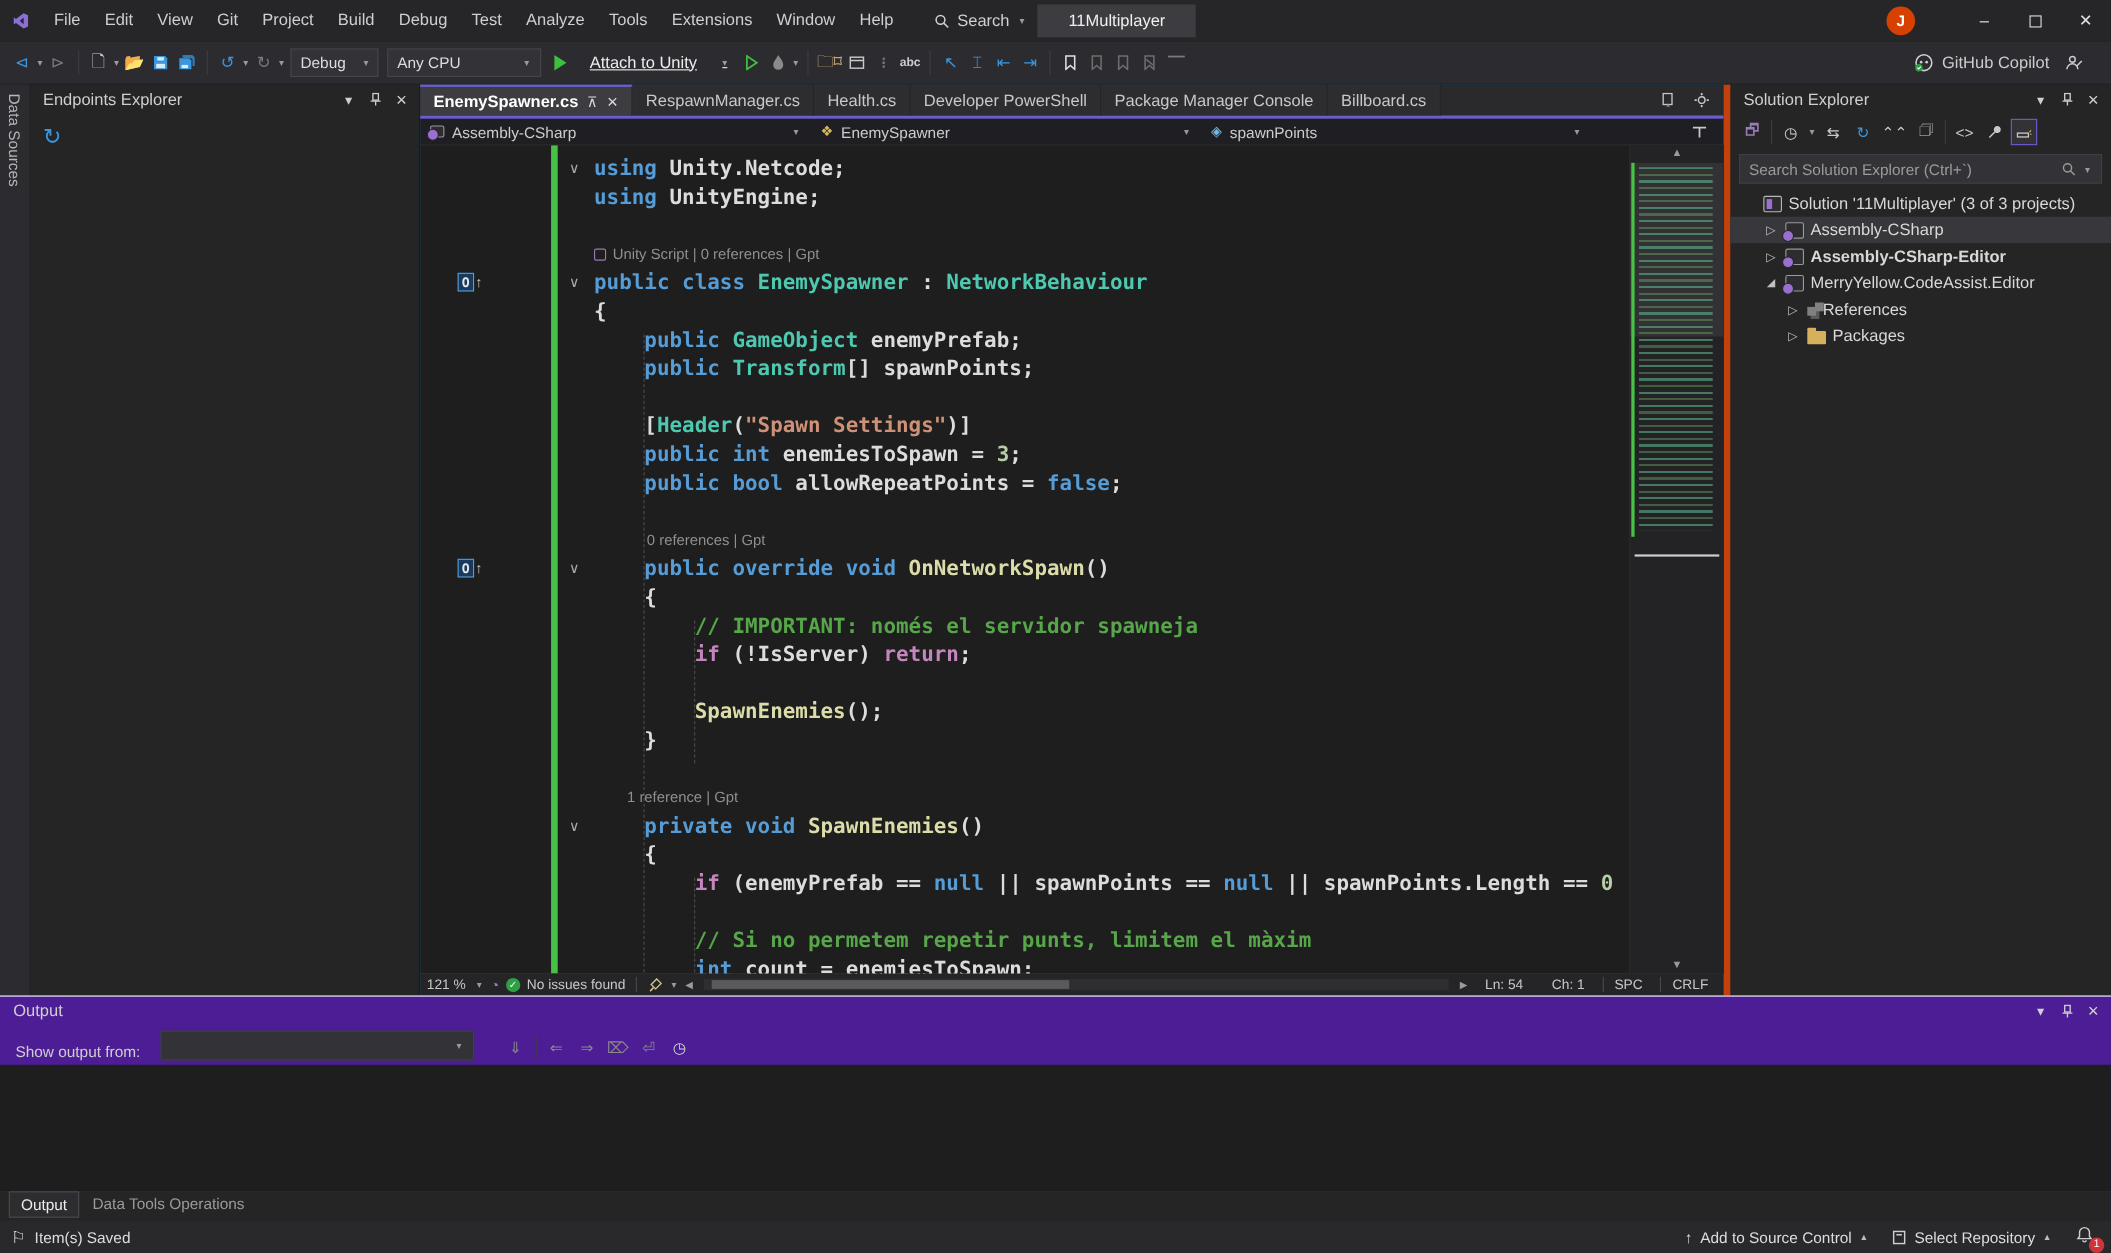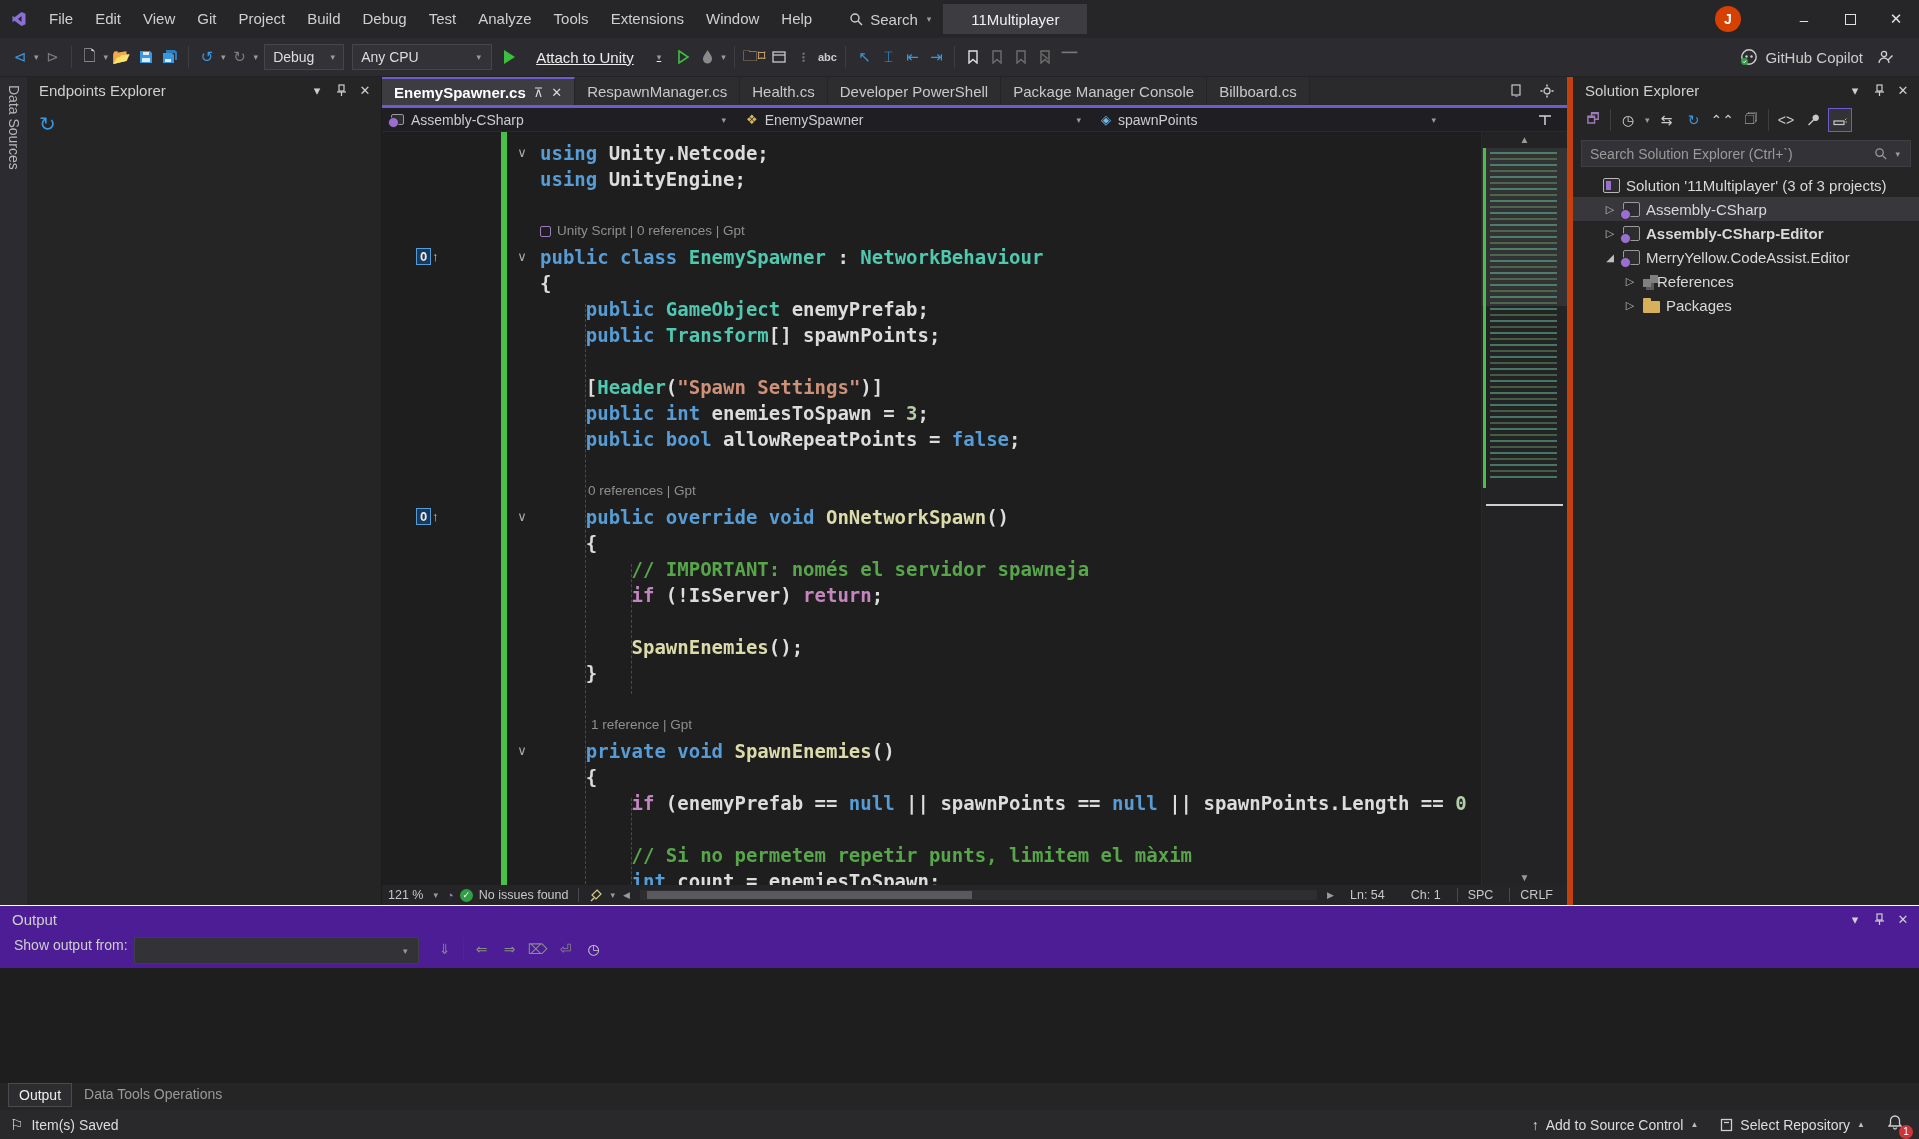--- a/index.html
+++ b/index.html
@@ -131,21 +131,21 @@
     border-radius:50%; background:#9B6FD0; border:1px solid #252526; }
   .ti-references { background:#808080; width:8px; height:8px; margin-top:4px;
     box-shadow:7px -4px 0 #808080, 3px 3px 0 #5A5A5A; }
   .ti-folder { background:#D7B05C; height:12px; margin-top:3px; border-radius:1px; }
   .ti-folder::before { content:""; position:absolute; top:-3px; left:0; width:8px; height:3px;
     background:#D7B05C; border-radius:1px 1px 0 0; }
 
   
   .output { position:absolute; top:905px; left:0; right:0; height:205px; background:#4c1d95;
     border-top:1px solid #ffffff; display:flex; flex-direction:column; }
-  .out-controls { display:flex; align-items:flex-start; gap:6px; padding:4px 14px; }
+  .out-controls { display:flex; align-items:flex-end; gap:18px; padding:4px 14px; }
   .out-label { font-size:14px; color:#CFCFCF; }
   .out-select { width:285px; height:27px; background:#333337; border:1px solid #3F3F46;
     display:flex; align-items:center; justify-content:flex-end; padding:0 8px; }
   .out-icons { display:flex; align-items:center; gap:4px; margin-left:8px; }
   .out-icons .tbi { color:#8A8A8A; font-size:14px; height:24px; }
   .out-body { flex:1; background:#1E1E1E; margin:0 0 0 0; }
   .out-tabs { height:27px; display:flex; align-items:flex-start; padding-left:8px; gap:2px; background:#252526; }
   .otab { padding:3px 10px; font-size:14px; color:#9A9A9A; }
   .otab.active { border:1px solid #4A4A50; background:#2D2D30; color:#EDEDED; }
 
@@ -440,21 +440,21 @@
             <div class="cl-row"><span class="line-text"></span></div>
             <div class="cl-row"><span class="lens" style="left: 206px;"><span>0 references | Gpt</span></span></div>
             <div class="cl-row"><span class="ugut"><b>O</b><i>↑</i></span><span class="fold">∨</span><span class="line-text"><span class="c-kw">    public override void </span><span class="c-meth">OnNetworkSpawn</span><span class="c-pln">()</span></span></div>
             <div class="cl-row"><span class="line-text"><span class="c-pln">    {</span></span></div>
             <div class="cl-row"><span class="line-text"><span class="c-com">        // IMPORTANT: només el servidor spawneja</span></span></div>
             <div class="cl-row"><span class="line-text"><span class="c-ctl">        if</span><span class="c-pln"> (!IsServer) </span><span class="c-ctl">return</span><span class="c-pln">;</span></span></div>
             <div class="cl-row"><span class="line-text"></span></div>
             <div class="cl-row"><span class="line-text"><span class="c-meth">        SpawnEnemies</span><span class="c-pln">();</span></span></div>
             <div class="cl-row"><span class="line-text"><span class="c-pln">    }</span></span></div>
             <div class="cl-row"><span class="line-text"></span></div>
-            <div class="cl-row"><span class="lens" style="left: 209px;"><span>1 reference | Gpt</span></span></div>
+            <div class="cl-row"><span class="lens" style="left: 188px;"><span>1 reference | Gpt</span></span></div>
             <div class="cl-row"><span class="fold">∨</span><span class="line-text"><span class="c-kw">    private void </span><span class="c-meth">SpawnEnemies</span><span class="c-pln">()</span></span></div>
             <div class="cl-row"><span class="line-text"><span class="c-pln">    {</span></span></div>
             <div class="cl-row"><span class="line-text"><span class="c-ctl">        if</span><span class="c-pln"> (enemyPrefab == </span><span class="c-kw">null</span><span class="c-pln"> || spawnPoints == </span><span class="c-kw">null</span><span class="c-pln"> || spawnPoints.Length == </span><span class="c-num">0</span></span></div>
             <div class="cl-row"><span class="line-text"></span></div>
             <div class="cl-row"><span class="line-text"><span class="c-com">        // Si no permetem repetir punts, limitem el màxim</span></span></div>
             <div class="cl-row"><span class="line-text"><span class="c-kw">        int </span><span class="c-pln">count = enemiesToSpawn;</span></span></div>
           </div>
         <div class="minimap">
           <span class="mm-arrow" style="top:2px">▲</span>
           <div class="mm-view"></div>

